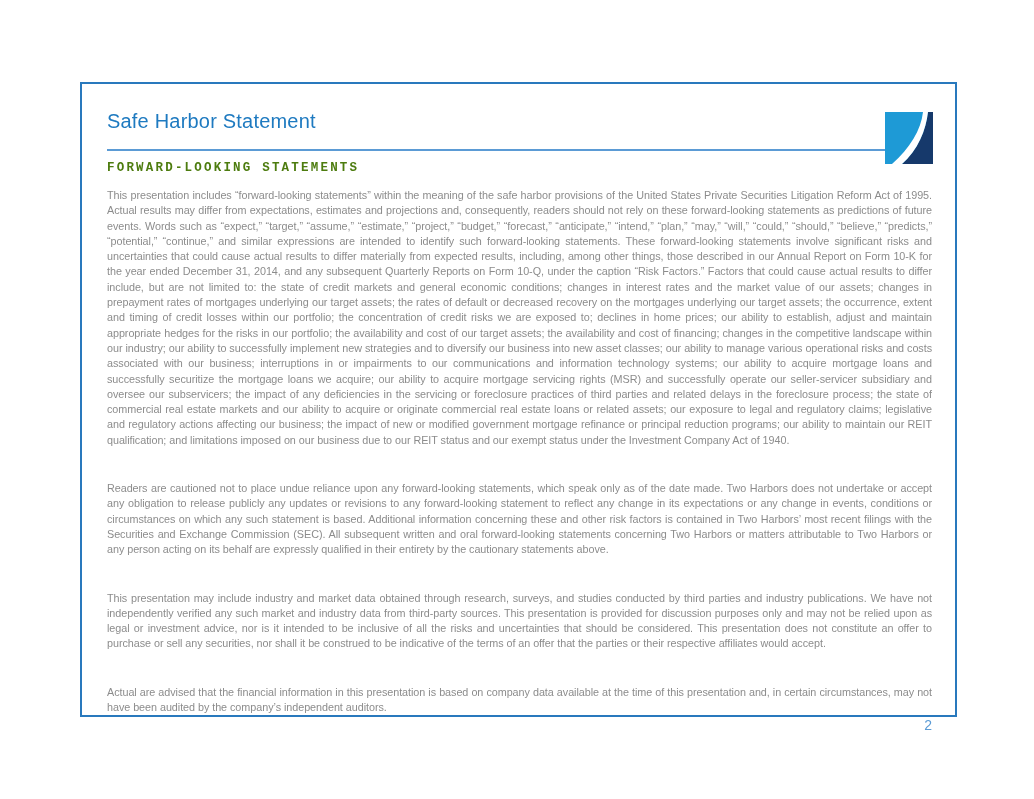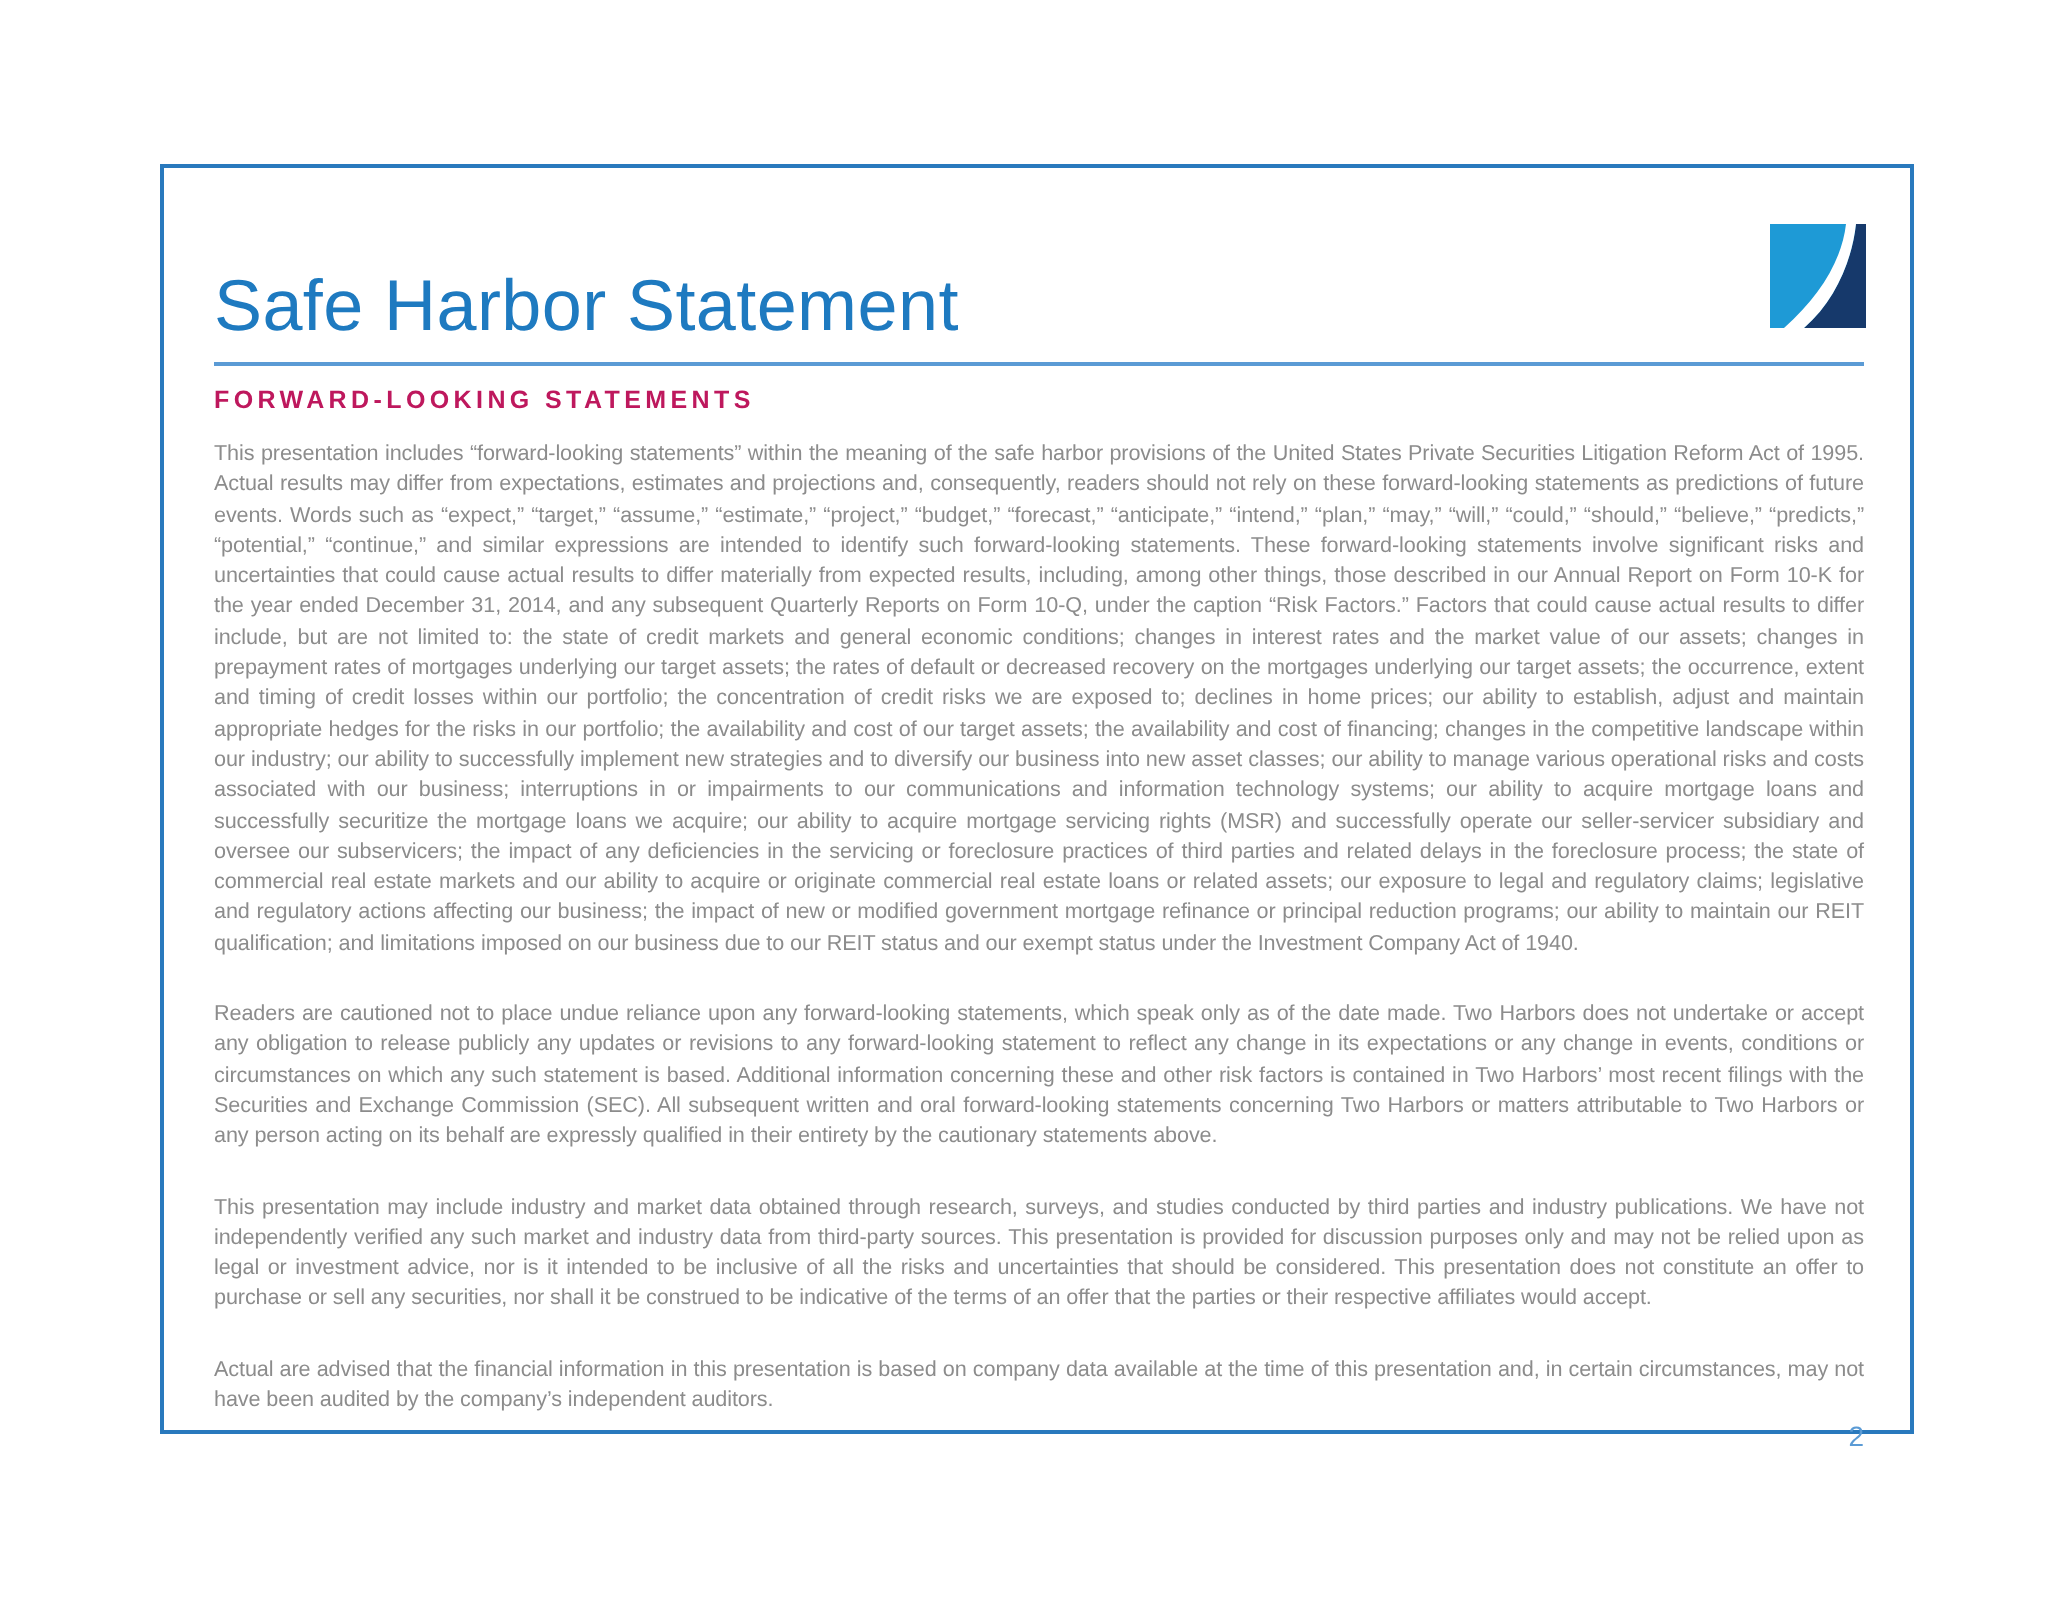--- a/index.html
+++ b/index.html
@@ -26,51 +26,52 @@
     box-sizing: content-box;
   }
   .slide-inner {
     position: relative;
     height: 100%;
     padding: 0 23px 0 25px;
     box-sizing: border-box;
   }
   .page-title {
     margin: 0;
-    padding-top: 52px;
-    font-size: 36px;
+    padding-top: 20px;
+    font-size: 20px;
     font-weight: 400;
     line-height: 34px;
     color: #1e7ac0;
     letter-spacing: 0.2px;
   }
   .title-divider {
     margin-top: 11px;
     height: 0;
     border-top: 2px solid #5b9bd5;
   }
   .section-heading {
     margin: 0;
     padding-top: 10px;
     font-size: 12.5px;
     font-weight: 600;
     letter-spacing: 2.2px;
-    color: #be185d;
+    color: #4d7c0f;
+    font-family: Liberation Mono, monospace;
   }
   .body-copy p {
     margin: 0;
     margin-top: 13px;
     font-size: 10.8px;
     line-height: 15.3px;
     letter-spacing: -0.05px;
     color: #8c8c8c;
     text-align: justify;
   }
   .body-copy p + p {
-    margin-top: 20px;
+    margin-top: 33px;
   }
   .page-number {
     margin-top: 2px;
     text-align: right;
     font-size: 14px;
     color: #5b9bd5;
   }
   .logo {
     position: absolute;
     top: 28px;

